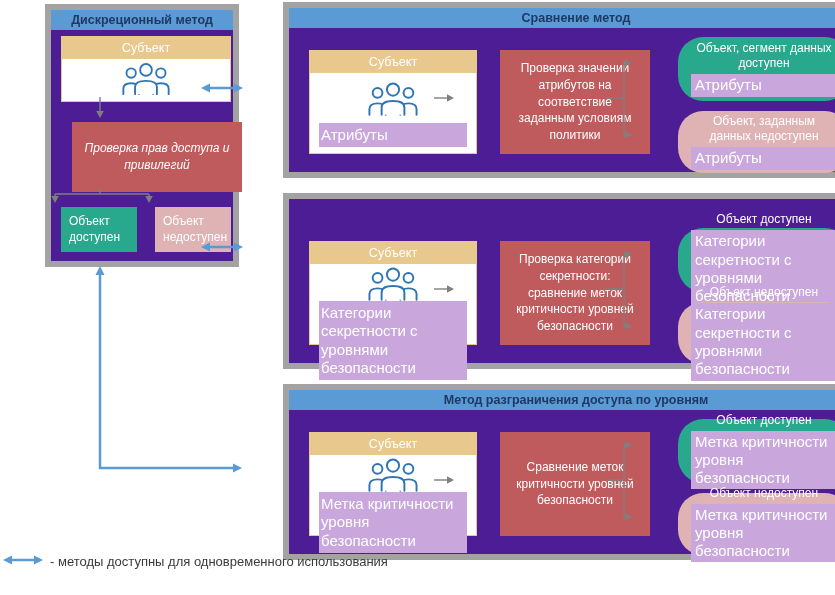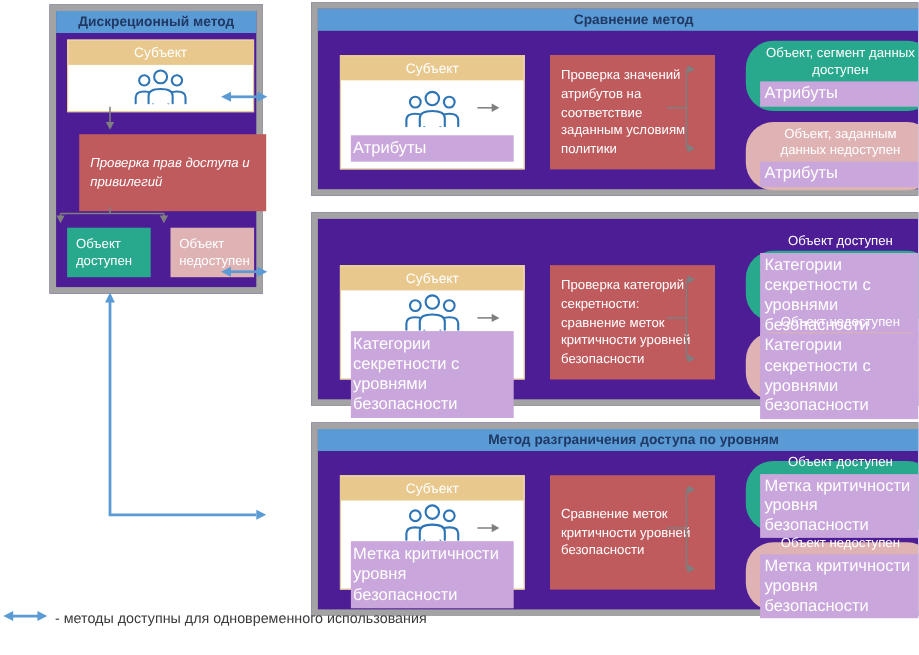--- a/index.html
+++ b/index.html
@@ -37,21 +37,21 @@
   .subject{position:absolute;border:1px solid #E8C88C;background:#fff;display:flex;
     flex-direction:column;box-sizing:border-box;}
   .subject-header{flex:none;height:22px;line-height:22px;background:#E8C88C;color:#fff;
     font-size:12.5px;text-align:center;}
   .subject-body{flex:1;display:flex;flex-direction:column;align-items:center;
     justify-content:flex-end;padding:2px 9px 6px;box-sizing:border-box;}
   .icon-wrap{flex:1;display:flex;align-items:center;justify-content:center;}
   .tag{background:#C9A6DB;color:#fff;font-size:15px;text-align:left;width:100%;
     padding:3px 2px;line-height:1.22;box-sizing:border-box;}
   .check{position:absolute;background:#BF5A5D;color:#fff;display:flex;align-items:center;
-    justify-content:center;font-size:12px;line-height:1.4;
+    justify-content:center;text-align:center;font-size:12px;line-height:1.4;
     padding:0 10px;box-sizing:border-box;}
 
   #legend{position:absolute;left:3px;top:554px;display:flex;align-items:center;gap:7px;
     color:#3A3A3A;font-size:13px;}
 </style>
 </head>
 <body>
 
 <div id="canvas">
 

